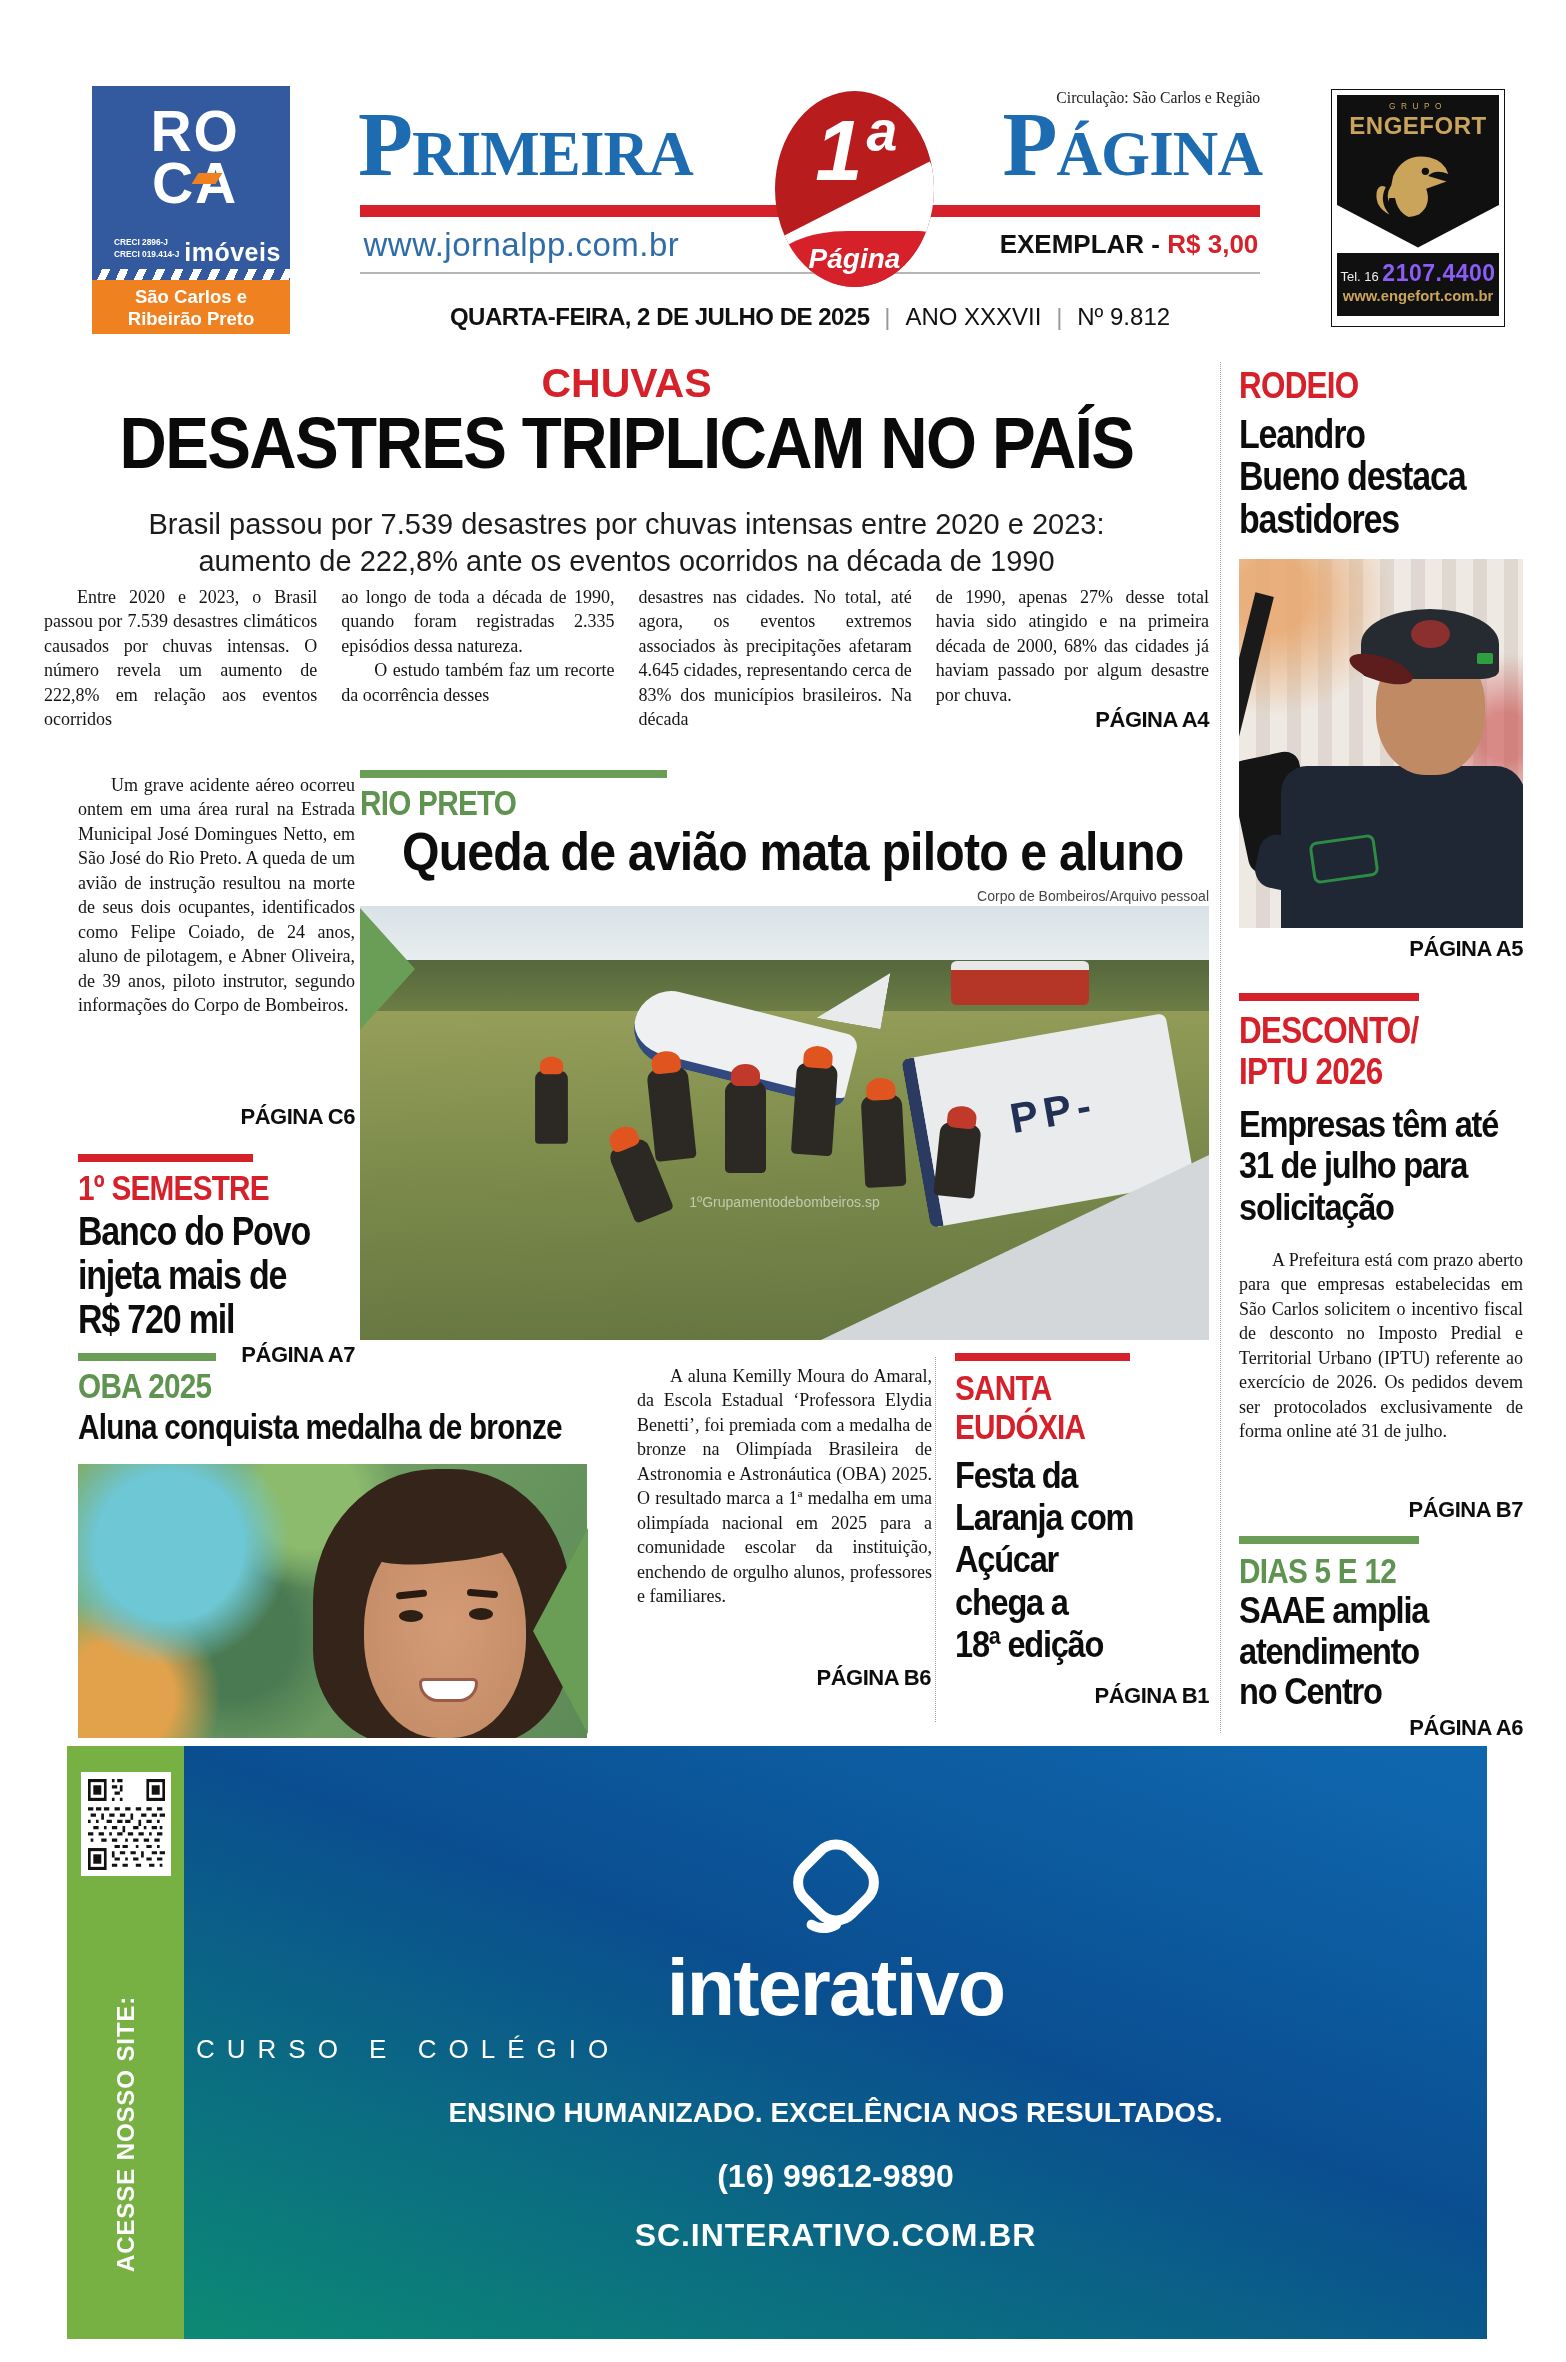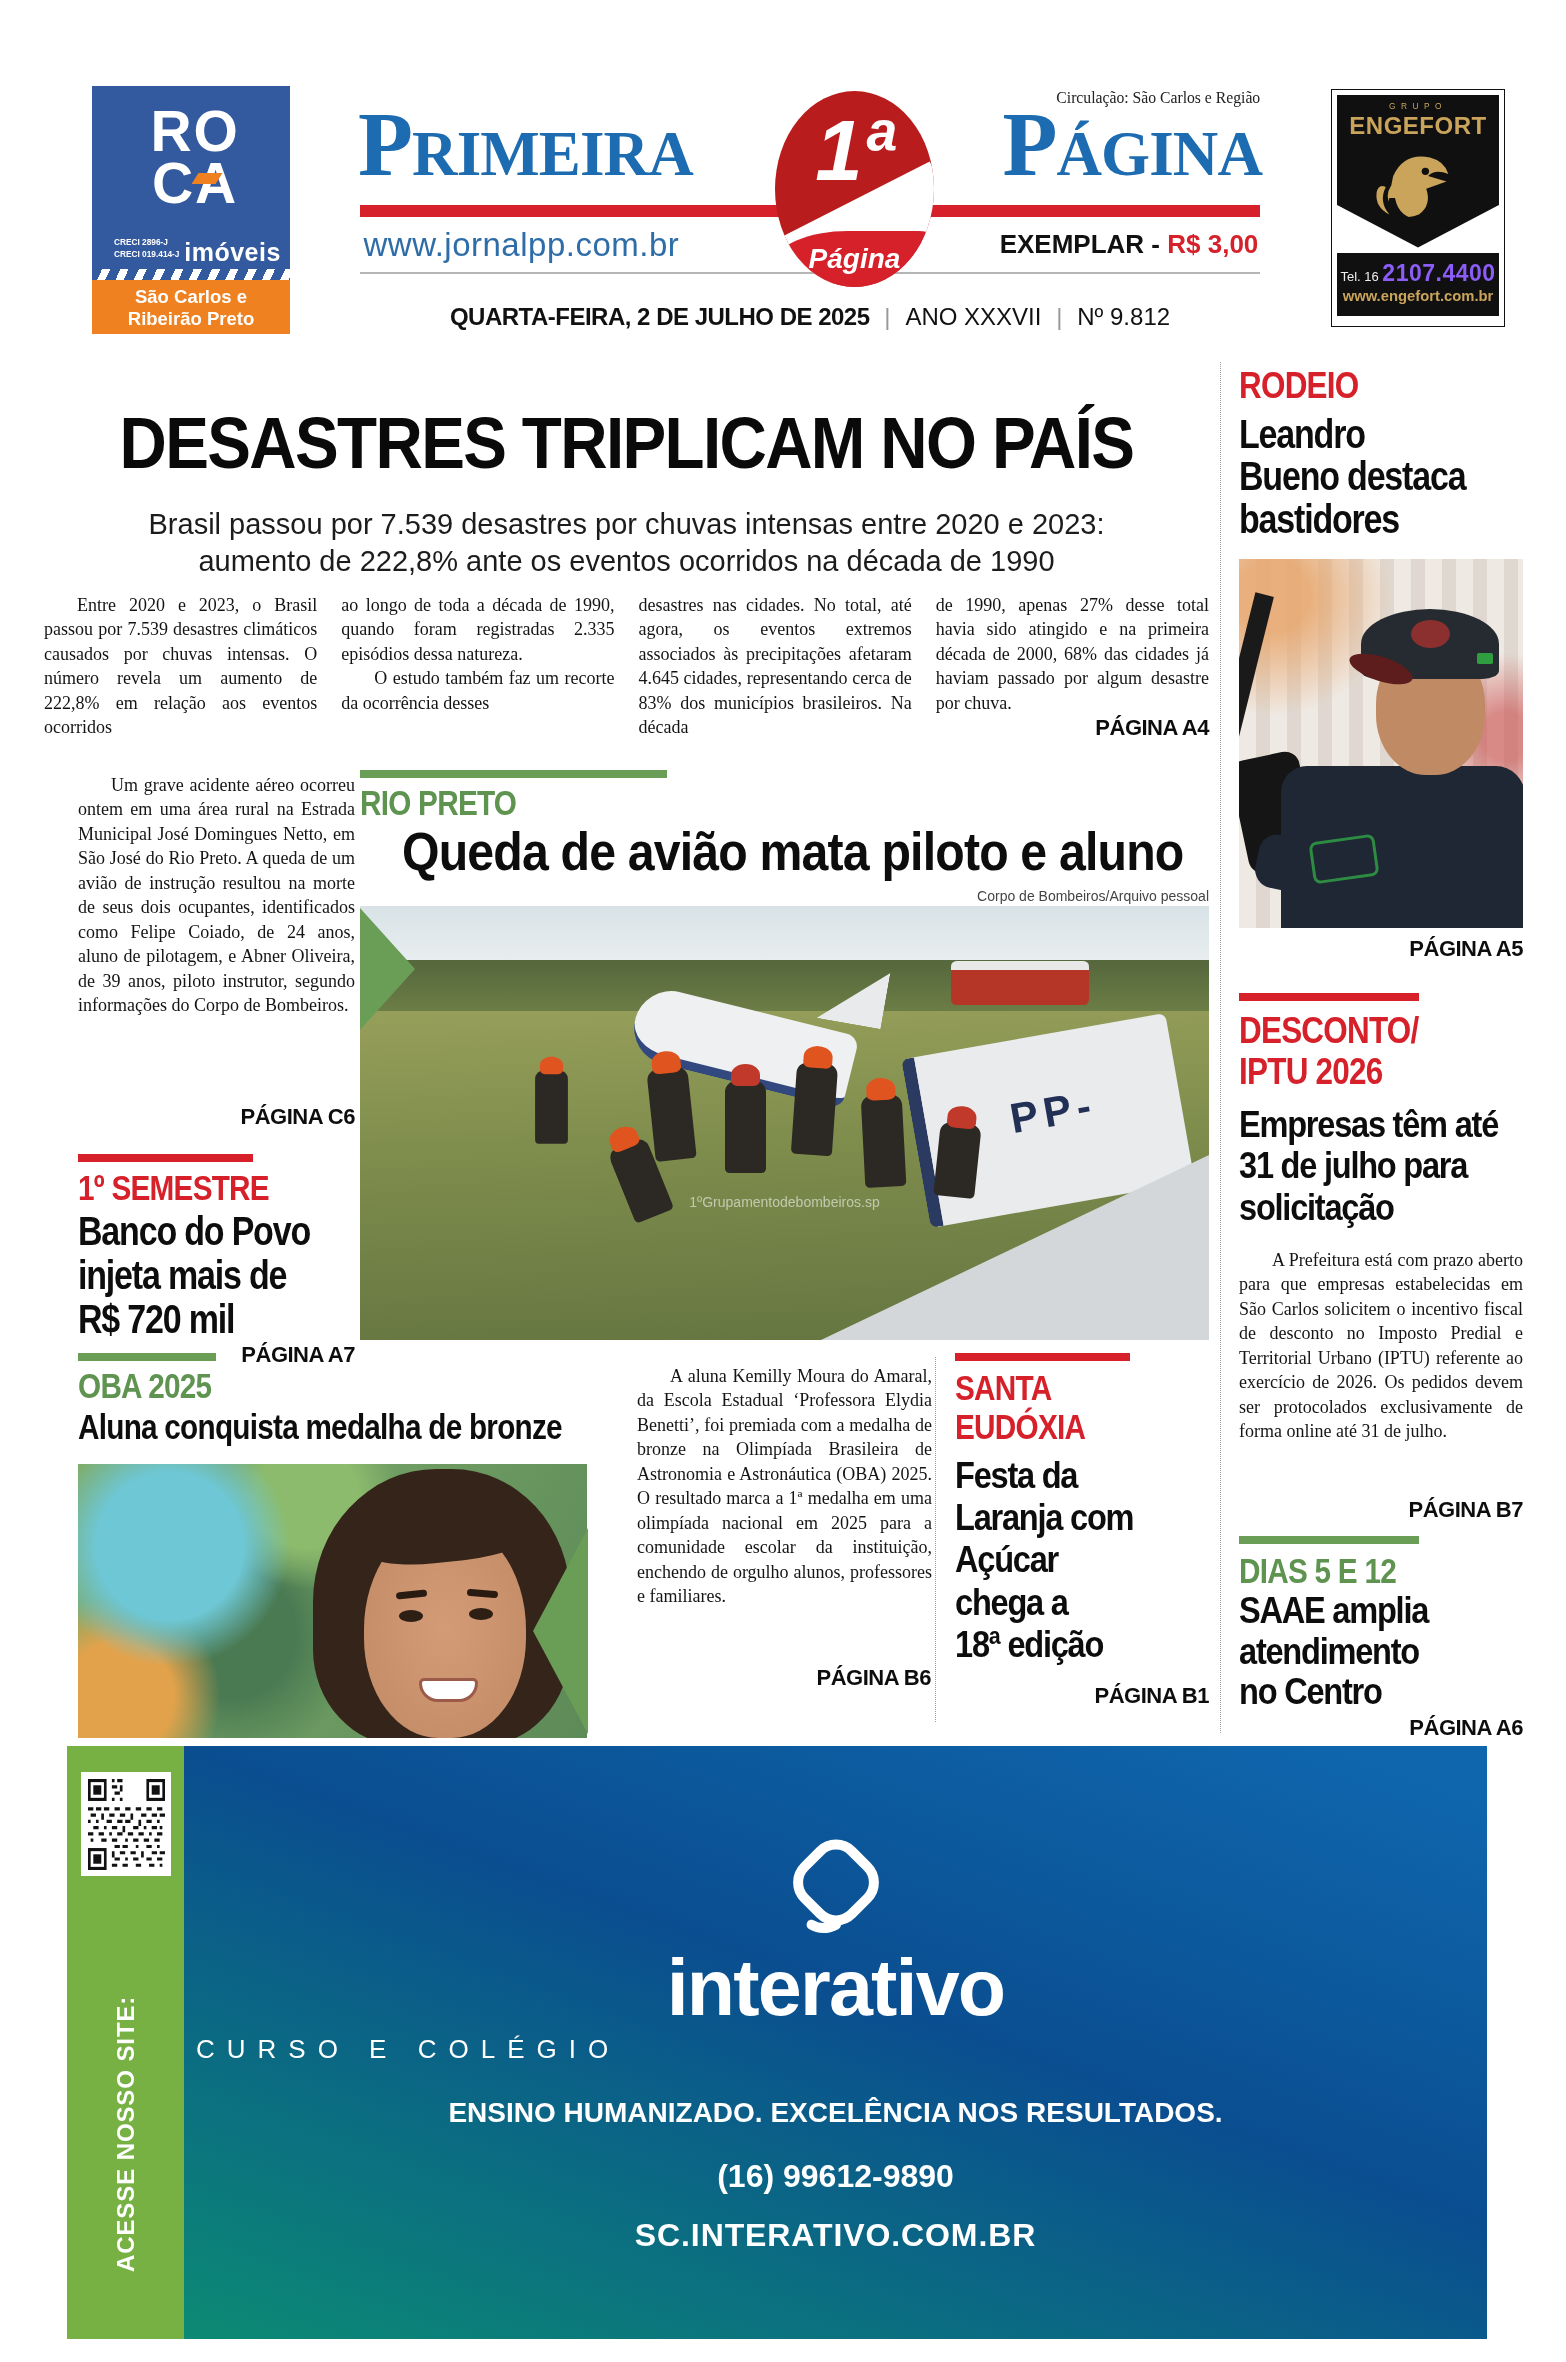--- a/index.html
+++ b/index.html
@@ -64,21 +64,21 @@
   .eng-footer { margin-top: 5.5px; height: 63px; background: #101010; text-align: center; padding-top: 6.5px; }
   .eng-tel { font-size: 13px; color: #efefef; }
   .eng-tel b { font-size: 23px; color: #8b5cf6; letter-spacing: 0.5px; }
   .eng-site { font-size: 14.8px; font-weight: 700; color: #c9a45a; margin-top: 1.8px; }
 
   
   .lead-kicker { left: 44px; top: 360px; width: 1165px; text-align: center; font-size: 41px; font-weight: 700; color: #d6212a; letter-spacing: 0; }
   .lead-headline { left: 44px; top: 402px; width: 1165px; text-align: center; font-size: 72px; font-weight: 700; letter-spacing: -1.8px; color: #0a0a0a; }
   .lead-deck { left: 118px; top: 506px; width: 1017px; text-align: center; font-size: 29px; line-height: 1.27; color: #1c1c1c; }
   .lead-cols { left: 44px; top: 585px; width: 1165px; display: flex; gap: 24px; }
-  .lead-cols .col { flex: 1; margin-top: 8px; }
+  .lead-cols .col { flex: 1; }
   .lead-cols p { margin: 0; }
 
   
   .sb { left: 1239px; width: 284px; }
   .rodeio-kicker { top: 365px; font-size: 37px; }
   .rodeio-head { top: 413px; width: 334px; font-size: 40px; line-height: 1.06; }
   .rodeio-photo { left: 1239px; top: 559px; width: 284px; height: 369px; background: repeating-linear-gradient(90deg, #efe9e3 0 16.6px, #e0d8d0 16.6px 31px); }
   .rp-glow { position: absolute; inset: 0; background: radial-gradient(circle at 12% 10%, rgba(232,166,108,.85) 0 37px, transparent 120px), radial-gradient(circle at 94% 48%, rgba(198,60,60,.55) 0 24px, transparent 83px); }
   .rp-mic-arm { position: absolute; left: -5.5px; top: 33px; width: 18.5px; height: 175px; background: #1a1a1a; transform: rotate(14deg); }
   .rp-mic { position: absolute; left: 0; top: 196px; width: 70px; height: 115px; background: #151515; border-radius: 14.8px; transform: rotate(-12deg); }
@@ -235,20 +235,21 @@
         <path d="M30 62 Q34 84 58 86 Q40 94 28 84 Q18 74 24 62 Z" fill="#101010"></path>
         <path d="M20 50 Q12 66 24 80 Q8 72 10 56 Q12 46 20 50 Z" fill="#c9a45a"></path>
       </svg>
     </div>
     <div class="eng-footer">
       <div class="eng-tel"><span>Tel. 16 </span><b>2107.4400</b></div>
       <div class="eng-site">www.engefort.com.br</div>
     </div>
   </div>
 
+  <div class="abs lead-kicker">CHUVAS</div>
   <div class="abs lead-headline cx91c">DESASTRES TRIPLICAM NO PAÍS</div>
   <div class="abs lead-deck">Brasil passou por 7.539 desastres por chuvas intensas entre 2020 e 2023: aumento de 222,8% ante os eventos ocorridos na década de 1990</div>
   <div class="abs lead-cols">
     <div class="col serif">
         <p class="ind">Entre 2020 e 2023, o Brasil passou por 7.539 desastres climáticos causados por chuvas intensas. O número revela um aumento de 222,8% em relação aos eventos ocorridos</p>
       </div>
     <div class="col serif">
         <p>ao longo de toda a década de 1990, quando foram registradas 2.335 episódios dessa natureza.</p>
         <p class="ind">O estudo também faz um recorte da ocorrência desses</p>
       </div>

